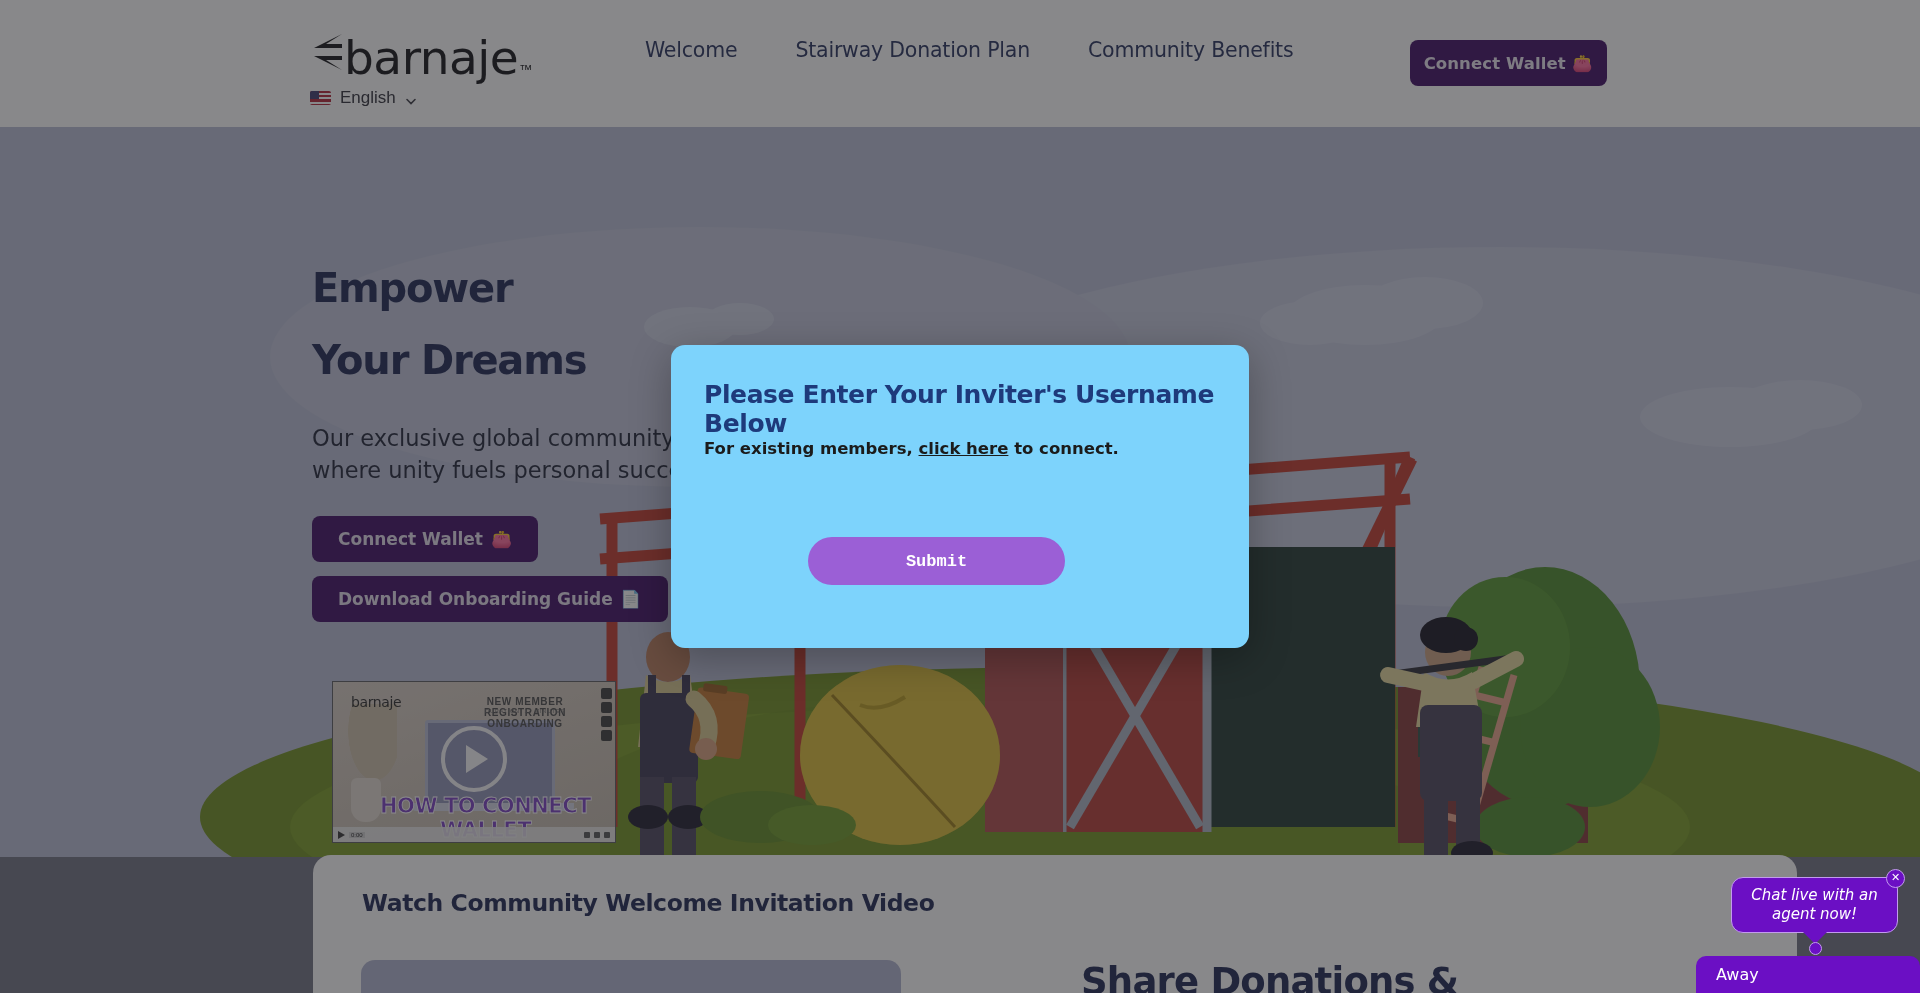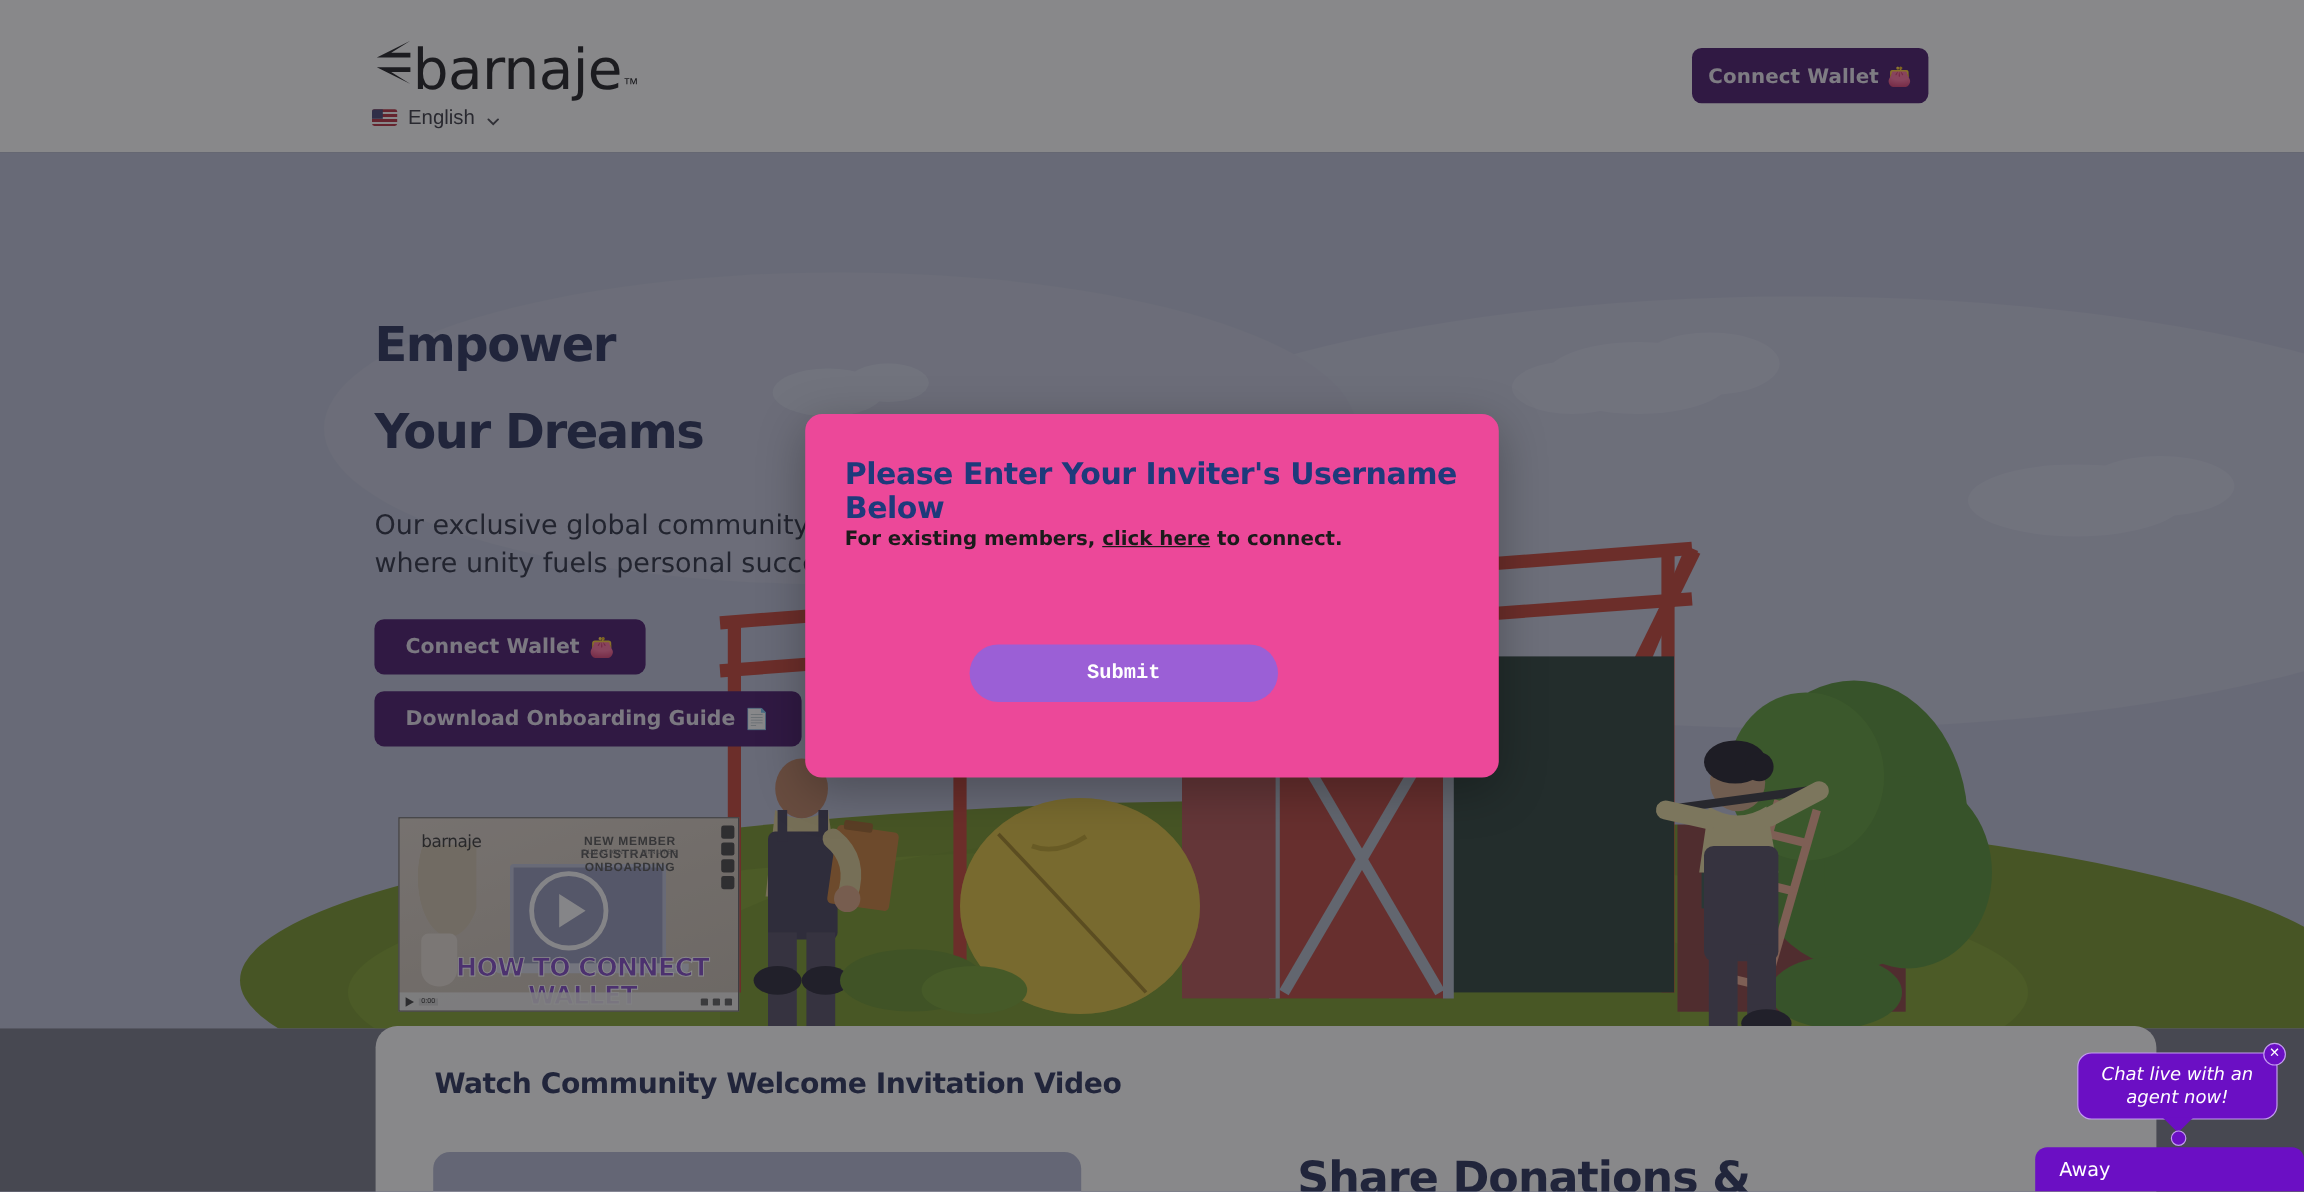--- a/index.html
+++ b/index.html
@@ -162,21 +162,21 @@
   }
 
   
   .overlay {
     position:absolute; inset:0; background:rgba(38,38,42,0.55); z-index:20;
   }
 
   
   .modal {
     position:absolute; left:671px; top:345px; width:578px; height:303px;
-    background:#ec4899; border-radius:14px; z-index:30;
+    background:#7dd3fc; border-radius:14px; z-index:30;
     box-shadow:0 10px 40px rgba(0,0,0,0.28);
   }
   .modal-title {
     position:absolute; left:33px; top:35px; width:512px;
     font-size:25px; font-weight:700; color:#1e3a7b;
     letter-spacing:-0.4px; font-family:"DejaVu Sans", sans-serif;
   }
   .modal-sub {
     position:absolute; left:33px; top:94px;
     font-size:16.5px; color:#1b1b1b; font-weight:600;
@@ -251,20 +251,25 @@
     <div class="lang">
       <span class="flag"></span>
       <span>English</span>
       <span class="chev-down">
         <svg width="12" height="12" viewBox="0 0 12 12">
           <path d="M2 4.5 L6 8.5 L10 4.5" stroke="#3a3a44" stroke-width="1.6" fill="none" stroke-linecap="round"></path>
         </svg>
       </span>
     </div>
 
+    <nav class="nav">
+      <a href="#">Welcome</a>
+      <a href="#">Stairway Donation Plan</a>
+      <a href="#">Community Benefits</a>
+    </nav>
 
     <button class="btn-connect-top">
       <span>Connect Wallet</span>
       <span>👛</span>
     </button>
   </div>
 
   <div class="hero">
 
     <svg class="hero-illus" viewBox="0 0 1920 730" preserveAspectRatio="xMidYMid slice">

